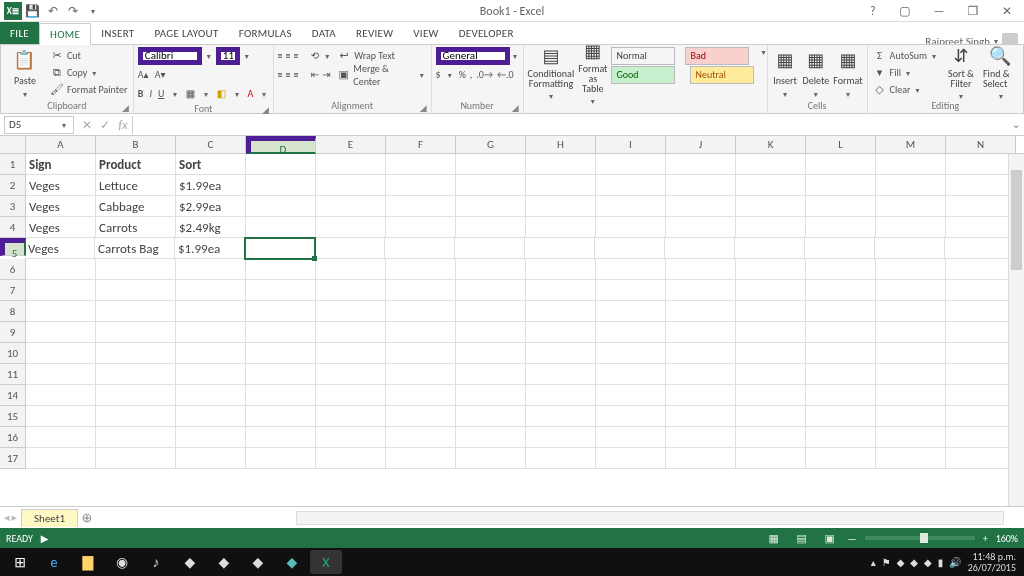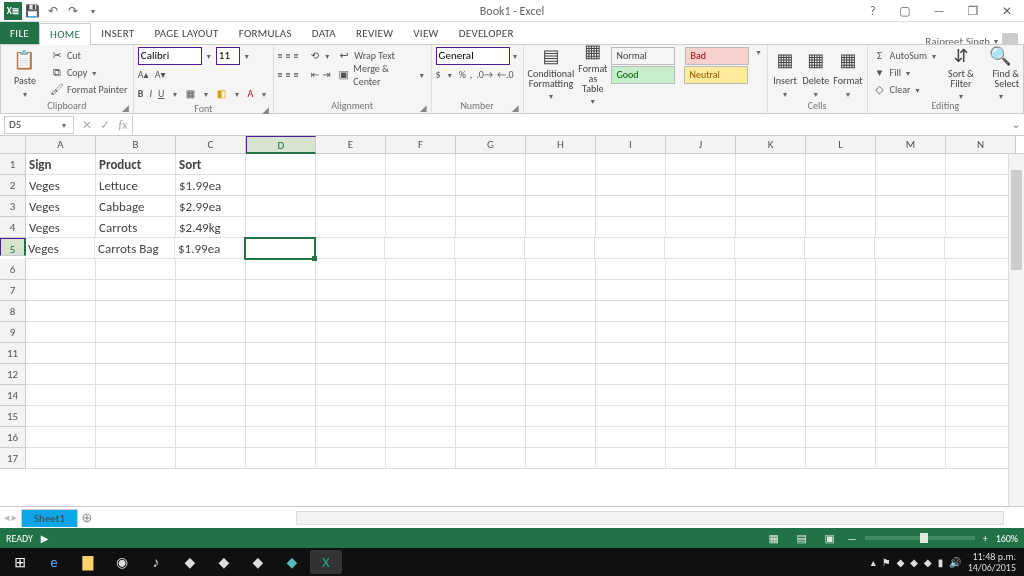--- a/index.html
+++ b/index.html
@@ -27,21 +27,21 @@
 .ribbon { height: 70px; background: #f5f5f5; border: 1px solid #ccc; display: flex; }
 .rgroup { border-right: 1px solid #ddd; display: flex; flex-direction: column; padding: 2px 4px 0 4px; }
 .rgroup .body { flex: 1; display: flex; align-items: flex-start; gap: 4px; }
 .rgroup .label { height: 14px; font-size: 10px; color: #777; text-align: center; position: relative; }
 .rgroup .label .dlg { position: absolute; right: 0; bottom: 0; font-size: 9px; color: #888; cursor: pointer; }
 .bigbtn { display: flex; flex-direction: column; align-items: center; justify-content: center; width: 40px; height: 52px; cursor: pointer; font-size: 10px; gap: 2px; }
 .bigbtn .ico { width: 24px; height: 24px; display: flex; align-items: center; justify-content: center; font-size: 18px; }
 .smallrow { display: flex; align-items: center; gap: 2px; height: 17px; font-size: 10px; color: #555; cursor: pointer; }
 .sico { width: 16px; height: 16px; display: flex; align-items: center; justify-content: center; font-size: 11px; }
 .col { display: flex; flex-direction: column; gap: 0px; }
-.sel { border: 1px solid #4c1d95; background: #fff; height: 18px; font-size: 11px; padding: 0 2px; }
+.sel { border: 5px solid #4c1d95; background: #fff; height: 18px; font-size: 11px; padding: 0 2px; }
 .dd { width: 10px; text-align: center; color: #666; font-size: 8px; }
 .stylecell { width: 64px; height: 18px; border: 1px solid #bbb; font-size: 10px; padding: 1px 4px; cursor: pointer; }
 .stylecell.bad { background: #f8d0cd; color: #9c0006; }
 .stylecell.good { background: #c6efce; color: #006100; }
 .stylecell.neutral { background: #ffeb9c; color: #9c5700; }
 
 
 .fbar { height: 22px; border-bottom: 1px solid #ccc; display: flex; align-items: center; background: #fff; }
 .namebox { width: 70px; height: 18px; border: 1px solid #ccc; margin: 0 4px; font-size: 11px; padding: 0 4px; display: flex; align-items: center; background: #fff; }
 .fbtn { width: 18px; height: 18px; display: flex; align-items: center; justify-content: center; color: #aaa; font-size: 12px; cursor: pointer; }
@@ -62,21 +62,21 @@
 .cell.b { font-weight: bold; }
 .cell.active { outline: 2px solid #217346; outline-offset: -1px; position: relative; z-index: 2; }
 .cell.active::after { content: ""; position: absolute; right: -3px; bottom: -3px; width: 5px; height: 5px; background: #217346; }
 .vscroll { position: absolute; right: 0; top: 18px; bottom: 0; width: 16px; background: #f3f3f3; border-left: 1px solid #ddd; }
 .vthumb { position: absolute; top: 16px; left: 2px; right: 2px; height: 100px; background: #cdcdcd; }
 
 
 .sheetbar { height: 22px; border-top: 1px solid #ccc; display: flex; align-items: center; background: #fff; font-size: 11px; }
 .sheetnav { display: flex; gap: 2px; padding: 0 4px; color: #bbb; }
 .sheetnav span { cursor: pointer; }
-.sheettab { padding: 2px 12px; border: 1px solid #ccc; border-bottom: none; background: #0ea5e9; cursor: pointer; }
+.sheettab { padding: 2px 12px; border: 1px solid #ccc; border-bottom: none; background: #fef9c3; cursor: pointer; }
 .addsheet { width: 18px; text-align: center; color: #888; cursor: pointer; font-size: 13px; }
 .hscroll { flex: 1; margin: 0 20px 0 200px; height: 14px; background: #f3f3f3; border: 1px solid #ddd; position: relative; }
 
 
 .status { height: 20px; background: #217346; color: #fff; display: flex; align-items: center; font-size: 10px; padding: 0 6px; gap: 8px; }
 .status .spacer { flex: 1; }
 .viewbtn { width: 20px; height: 16px; display: flex; align-items: center; justify-content: center; cursor: pointer; font-size: 11px; color: #dfeadd; }
 .zoomslider { width: 110px; height: 4px; background: #3f8a60; position: relative; }
 .zoomslider .zt { position: absolute; left: 50%; top: -3px; width: 8px; height: 10px; background: #dfeadd; }
 
@@ -249,21 +249,21 @@
       <div class="bigbtn" style="width:48px">
           <div class="ico">▦</div>
           <span style="text-align:center;line-height:10px">Format as Table</span>
           <span class="dd">▾</span>
         </div>
       <div class="col" style="gap:1px">
         <div style="display:flex;gap:10px">
           <div class="stylecell">Normal</div>
           <div class="stylecell bad">Bad</div>
         </div>
-        <div style="display:flex;gap:9px">
+        <div style="display:flex;gap:15px">
           <div class="stylecell good">Good</div>
           <div class="stylecell neutral">Neutral</div>
         </div>
       </div>
       <div class="col" style="justify-content:center;color:#888">
           <span class="dd">▾</span>
         </div>
     </div>
   </div>
 
@@ -307,21 +307,21 @@
             <span class="dd">▾</span>
           </div>
       </div>
       <div class="bigbtn" style="width:36px">
           <div class="ico">⇵</div>
           <span style="text-align:center;line-height:10px">Sort &amp; Filter</span>
           <span class="dd">▾</span>
         </div>
       <div class="bigbtn" style="width:36px">
           <div class="ico">🔍</div>
-          <span style="text-align:right;line-height:10px">Find &amp; Select</span>
+          <span style="text-align:left;line-height:10px">Find &amp; Select</span>
           <span class="dd">▾</span>
         </div>
     </div>
     <div class="label"><span>Editing</span></div>
   </div>
 </div>
 
 <div class="fbar">
   <div class="namebox">
       <span>D5</span>
@@ -502,38 +502,38 @@
         <div class="cell" style="width: 70px;"></div>
         <div class="cell" style="width: 70px;"></div>
         <div class="cell" style="width: 70px;"></div>
         <div class="cell" style="width: 70px;"></div>
         <div class="cell" style="width: 70px;"></div>
         <div class="cell" style="width: 70px;"></div>
         <div class="cell" style="width: 70px;"></div>
         <div class="cell" style="width: 70px;"></div>
       </div>
       <div class="row">
+        <div class="rh">10</div>
+        <div class="cell" style="width: 70px;"></div>
+        <div class="cell" style="width: 80px;"></div>
+        <div class="cell" style="width: 70px;"></div>
+        <div class="cell" style="width: 70px;"></div>
+        <div class="cell" style="width: 70px;"></div>
+        <div class="cell" style="width: 70px;"></div>
+        <div class="cell" style="width: 70px;"></div>
+        <div class="cell" style="width: 70px;"></div>
+        <div class="cell" style="width: 70px;"></div>
+        <div class="cell" style="width: 70px;"></div>
+        <div class="cell" style="width: 70px;"></div>
+        <div class="cell" style="width: 70px;"></div>
+        <div class="cell" style="width: 70px;"></div>
+        <div class="cell" style="width: 70px;"></div>
+      </div>
+      <div class="row">
         <div class="rh">11</div>
-        <div class="cell" style="width: 70px;"></div>
-        <div class="cell" style="width: 80px;"></div>
-        <div class="cell" style="width: 70px;"></div>
-        <div class="cell" style="width: 70px;"></div>
-        <div class="cell" style="width: 70px;"></div>
-        <div class="cell" style="width: 70px;"></div>
-        <div class="cell" style="width: 70px;"></div>
-        <div class="cell" style="width: 70px;"></div>
-        <div class="cell" style="width: 70px;"></div>
-        <div class="cell" style="width: 70px;"></div>
-        <div class="cell" style="width: 70px;"></div>
-        <div class="cell" style="width: 70px;"></div>
-        <div class="cell" style="width: 70px;"></div>
-        <div class="cell" style="width: 70px;"></div>
-      </div>
-      <div class="row">
-        <div class="rh">12</div>
         <div class="cell" style="width: 70px;"></div>
         <div class="cell" style="width: 80px;"></div>
         <div class="cell" style="width: 70px;"></div>
         <div class="cell" style="width: 70px;"></div>
         <div class="cell" style="width: 70px;"></div>
         <div class="cell" style="width: 70px;"></div>
         <div class="cell" style="width: 70px;"></div>
         <div class="cell" style="width: 70px;"></div>
         <div class="cell" style="width: 70px;"></div>
         <div class="cell" style="width: 70px;"></div>
@@ -656,16 +656,16 @@
   <div class="tray">
     <span>▴</span>
     <span>⚑</span>
     <span>◆</span>
     <span>◆</span>
     <span>◆</span>
     <span>▮</span>
     <span>🔊</span>
     <div class="clock">
       <div>11:48 p.m.</div>
-      <div>14/06/2015</div>
+      <div>26/07/2015</div>
     </div>
   </div>
 </div>
 
 </body></html>

